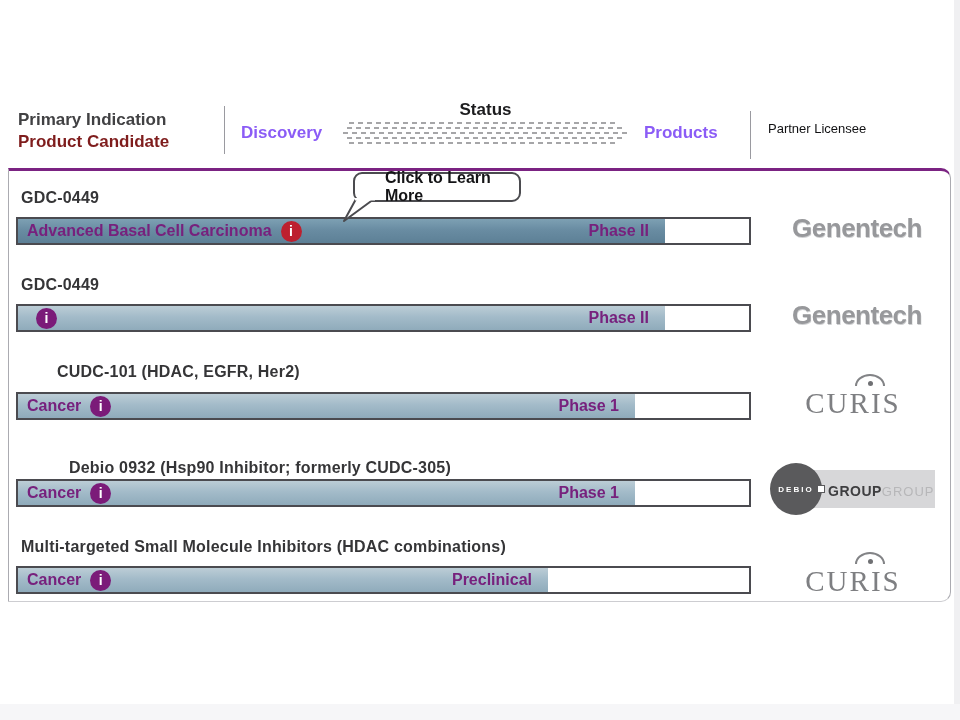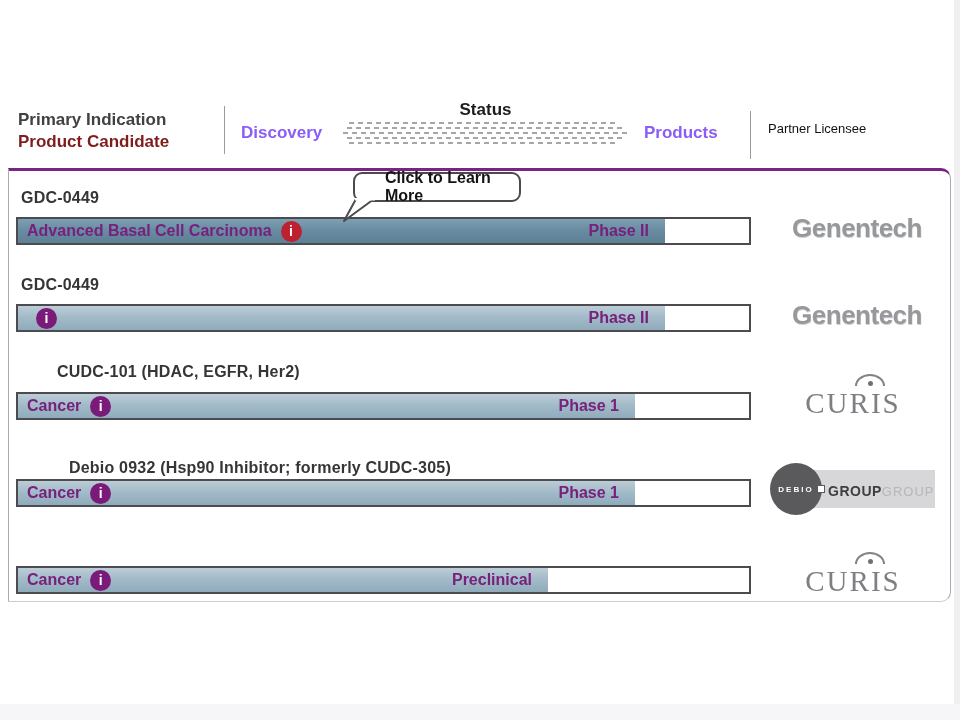--- a/index.html
+++ b/index.html
@@ -156,20 +156,21 @@
     </div>
     <div class="logo-debio">
       <div class="debio-strip"></div>
       <div class="debio-circle">DEBIO</div>
       <div class="debio-square"></div>
       <div class="debio-text">
         <span class="debio-bold">GROUP</span><span class="debio-light">GROUP</span>
       </div>
     </div>
 
+    <div class="candidate" style="top:367px;">Multi-targeted Small Molecule Inhibitors (HDAC combinations)</div>
     <div class="bar" style="top:395px;">
       <div class="bar-fill fill-light" style="width:530px">
         <span class="indication">Cancer</span>
         <span class="info-dot info-purple">i</span>
         <span class="phase">Preclinical</span>
       </div>
     </div>
     <div class="logo-curis" style="top:381px;">
       <span class="curis-arc"></span>
       <span class="curis-dot"></span>

